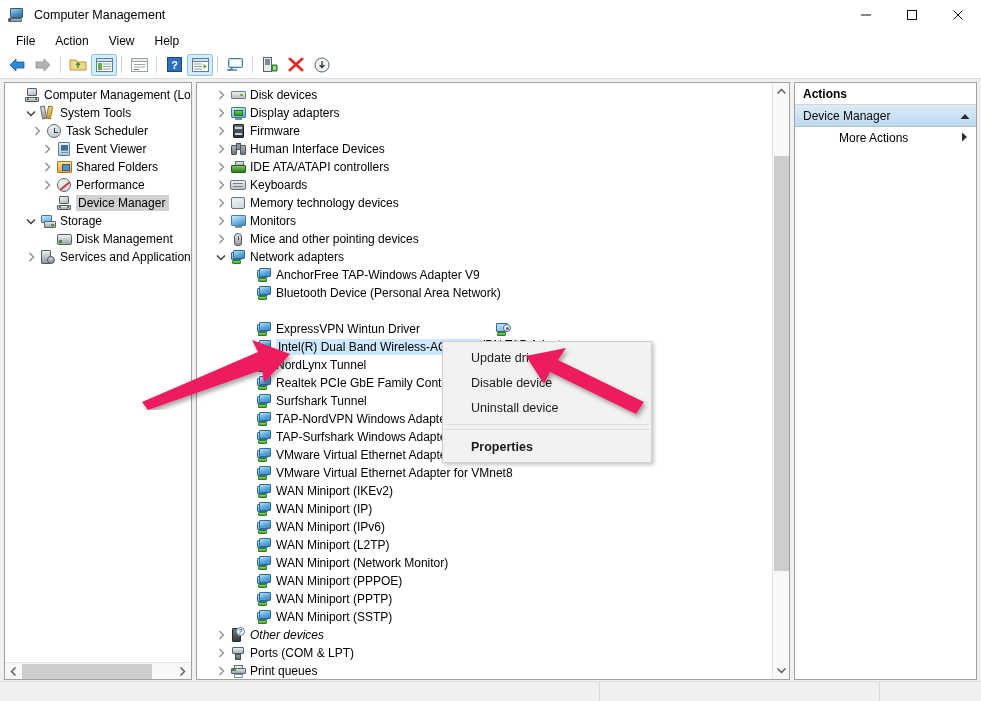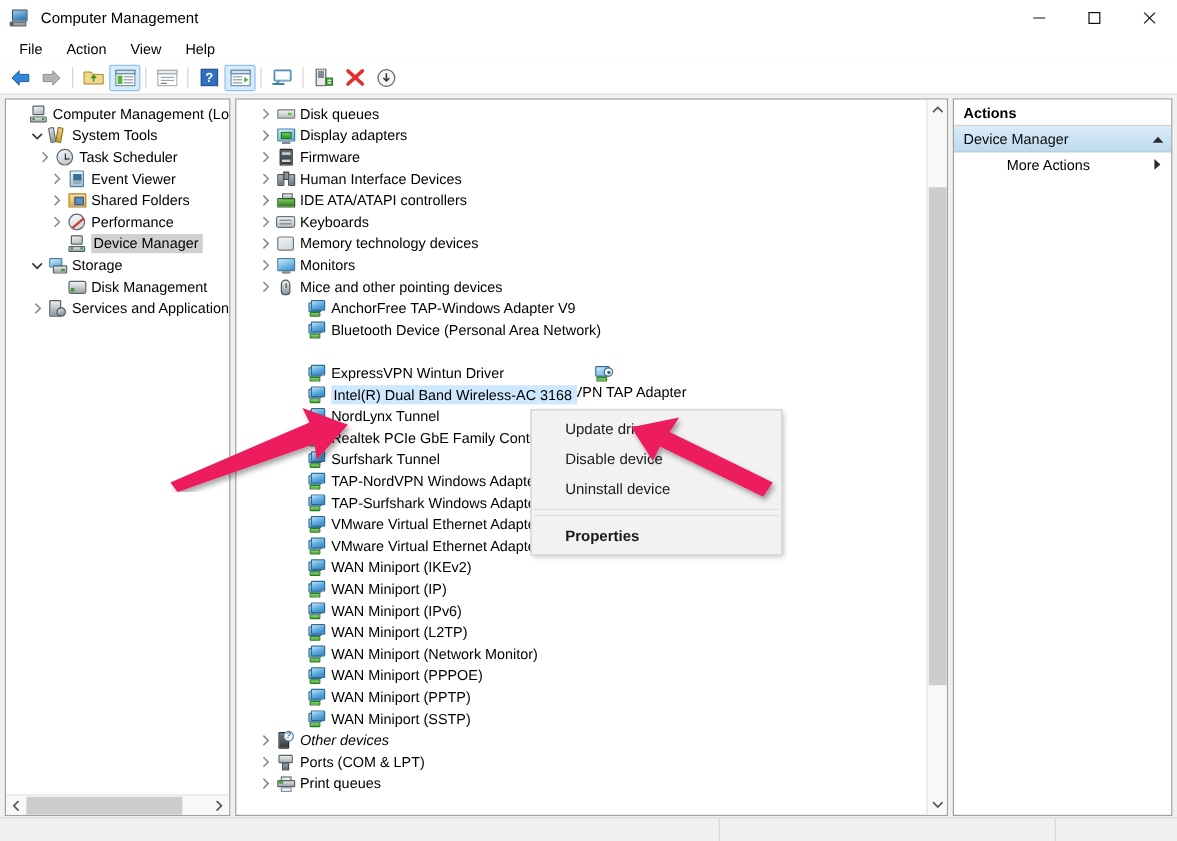--- a/index.html
+++ b/index.html
@@ -543,21 +543,21 @@
     <div id="device-tree" style="position:absolute; left:6px; top:3px; right:18px; bottom:0; overflow:hidden;">
         <div class="row" style="padding-left: 10px;">
           <span class="chev">
             <svg width="7" height="10" viewBox="0 0 7 10">
               <path d="M1.5 1 L5.5 5 L1.5 9" fill="none" stroke="#8a8a8a" stroke-width="1.3"></path>
             </svg>
           </span>
           <span class="ico">
             <span class="disk-ico"></span>
           </span>
-          <span class="lbl">Disk queues</span>
+          <span class="lbl">Disk devices</span>
         </div>
         <div class="row" style="padding-left: 10px;">
           <span class="chev">
             <svg width="7" height="10" viewBox="0 0 7 10">
               <path d="M1.5 1 L5.5 5 L1.5 9" fill="none" stroke="#8a8a8a" stroke-width="1.3"></path>
             </svg>
           </span>
           <span class="ico">
             <span class="disp-ico">
               <span class="s"></span>
@@ -646,20 +646,35 @@
         <div class="row" style="padding-left: 10px;">
           <span class="chev">
             <svg width="7" height="10" viewBox="0 0 7 10">
               <path d="M1.5 1 L5.5 5 L1.5 9" fill="none" stroke="#8a8a8a" stroke-width="1.3"></path>
             </svg>
           </span>
           <span class="ico">
             <span class="mouse-ico"></span>
           </span>
           <span class="lbl">Mice and other pointing devices</span>
+        </div>
+        <div class="row" style="padding-left: 10px;">
+          <span class="chev">
+            <svg width="10" height="7" viewBox="0 0 10 7">
+              <path d="M1 1.5 L5 5.5 L9 1.5" fill="none" stroke="#3a3a3a" stroke-width="1.4"></path>
+            </svg>
+          </span>
+          <span class="ico">
+            <span class="net-ico">
+              <span class="scr2"></span>
+              <span class="scr"></span>
+              <span class="base"></span>
+            </span>
+          </span>
+          <span class="lbl">Network adapters</span>
         </div>
         <div class="row" style="padding-left: 36px;">
           <span class="chev empty"></span>
           <span class="ico">
             <span class="net-ico">
               <span class="scr2"></span>
               <span class="scr"></span>
               <span class="base"></span>
             </span>
           </span>

